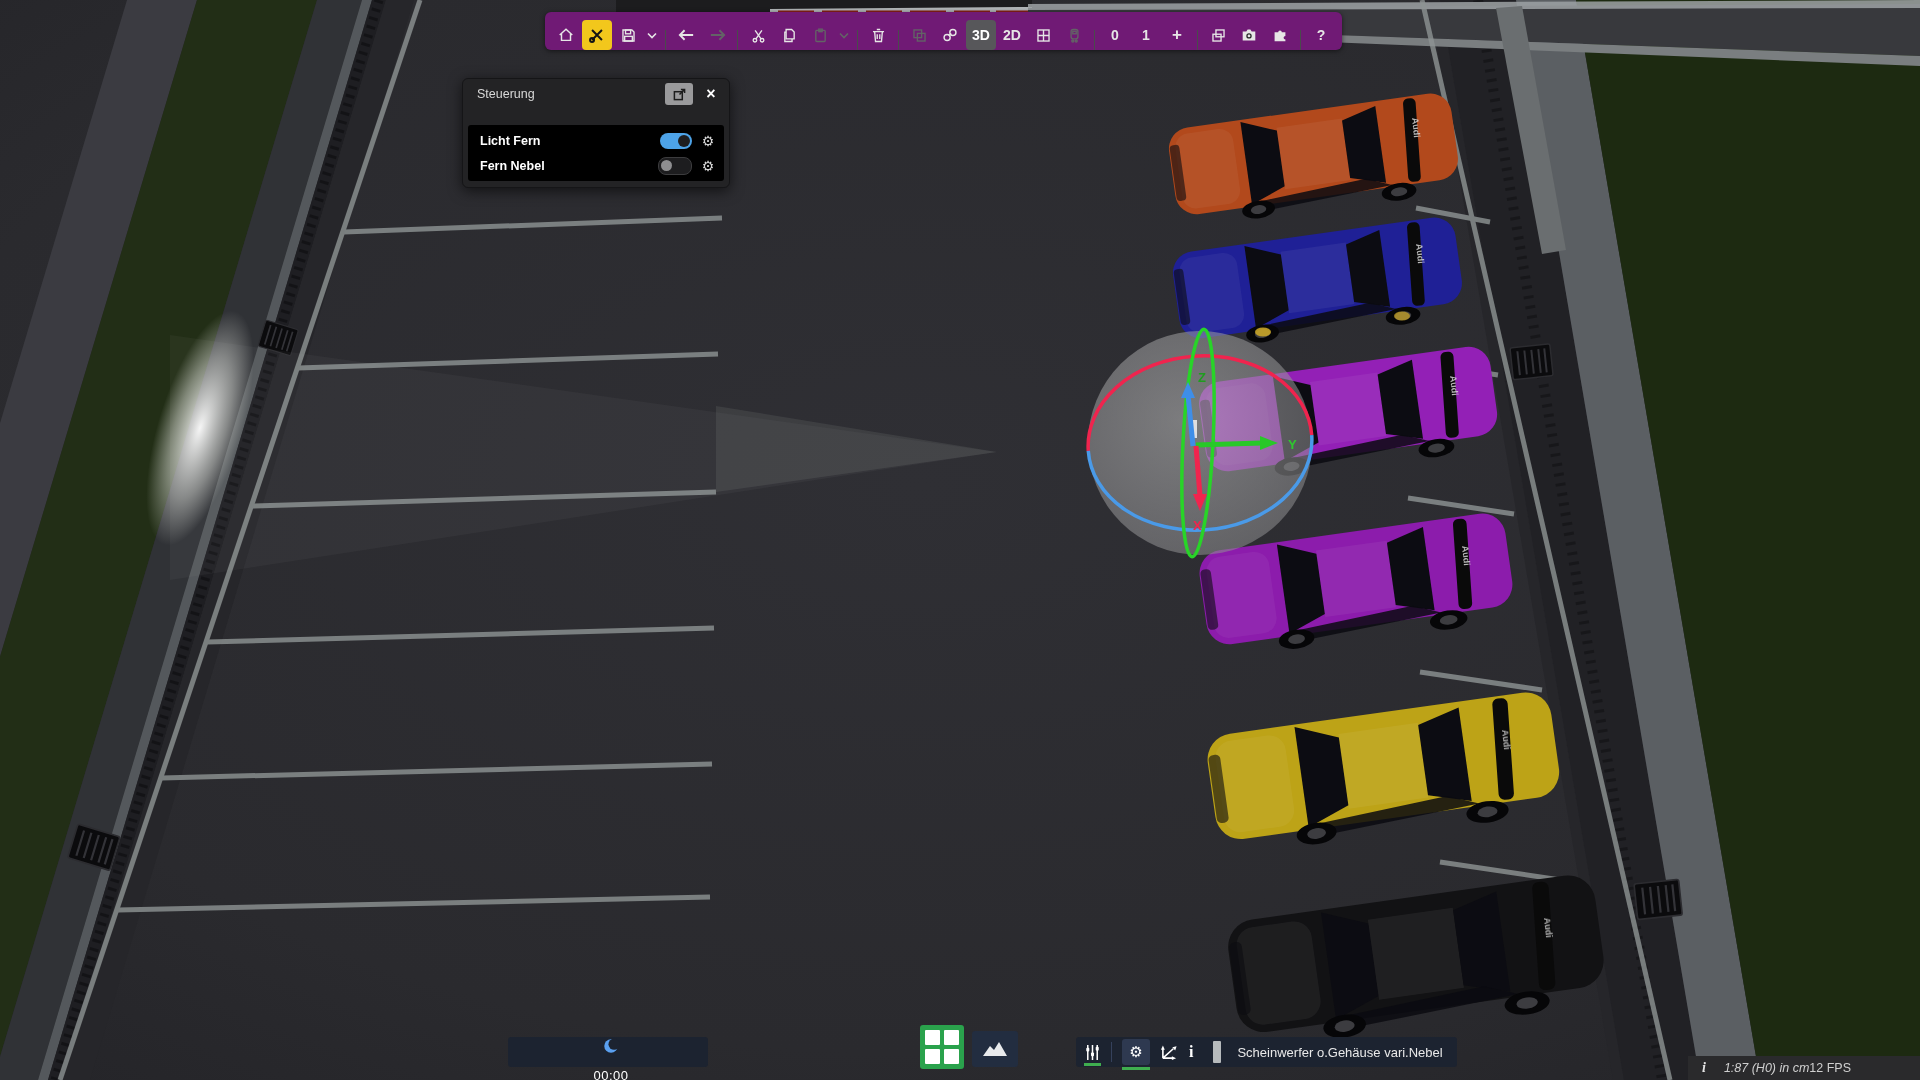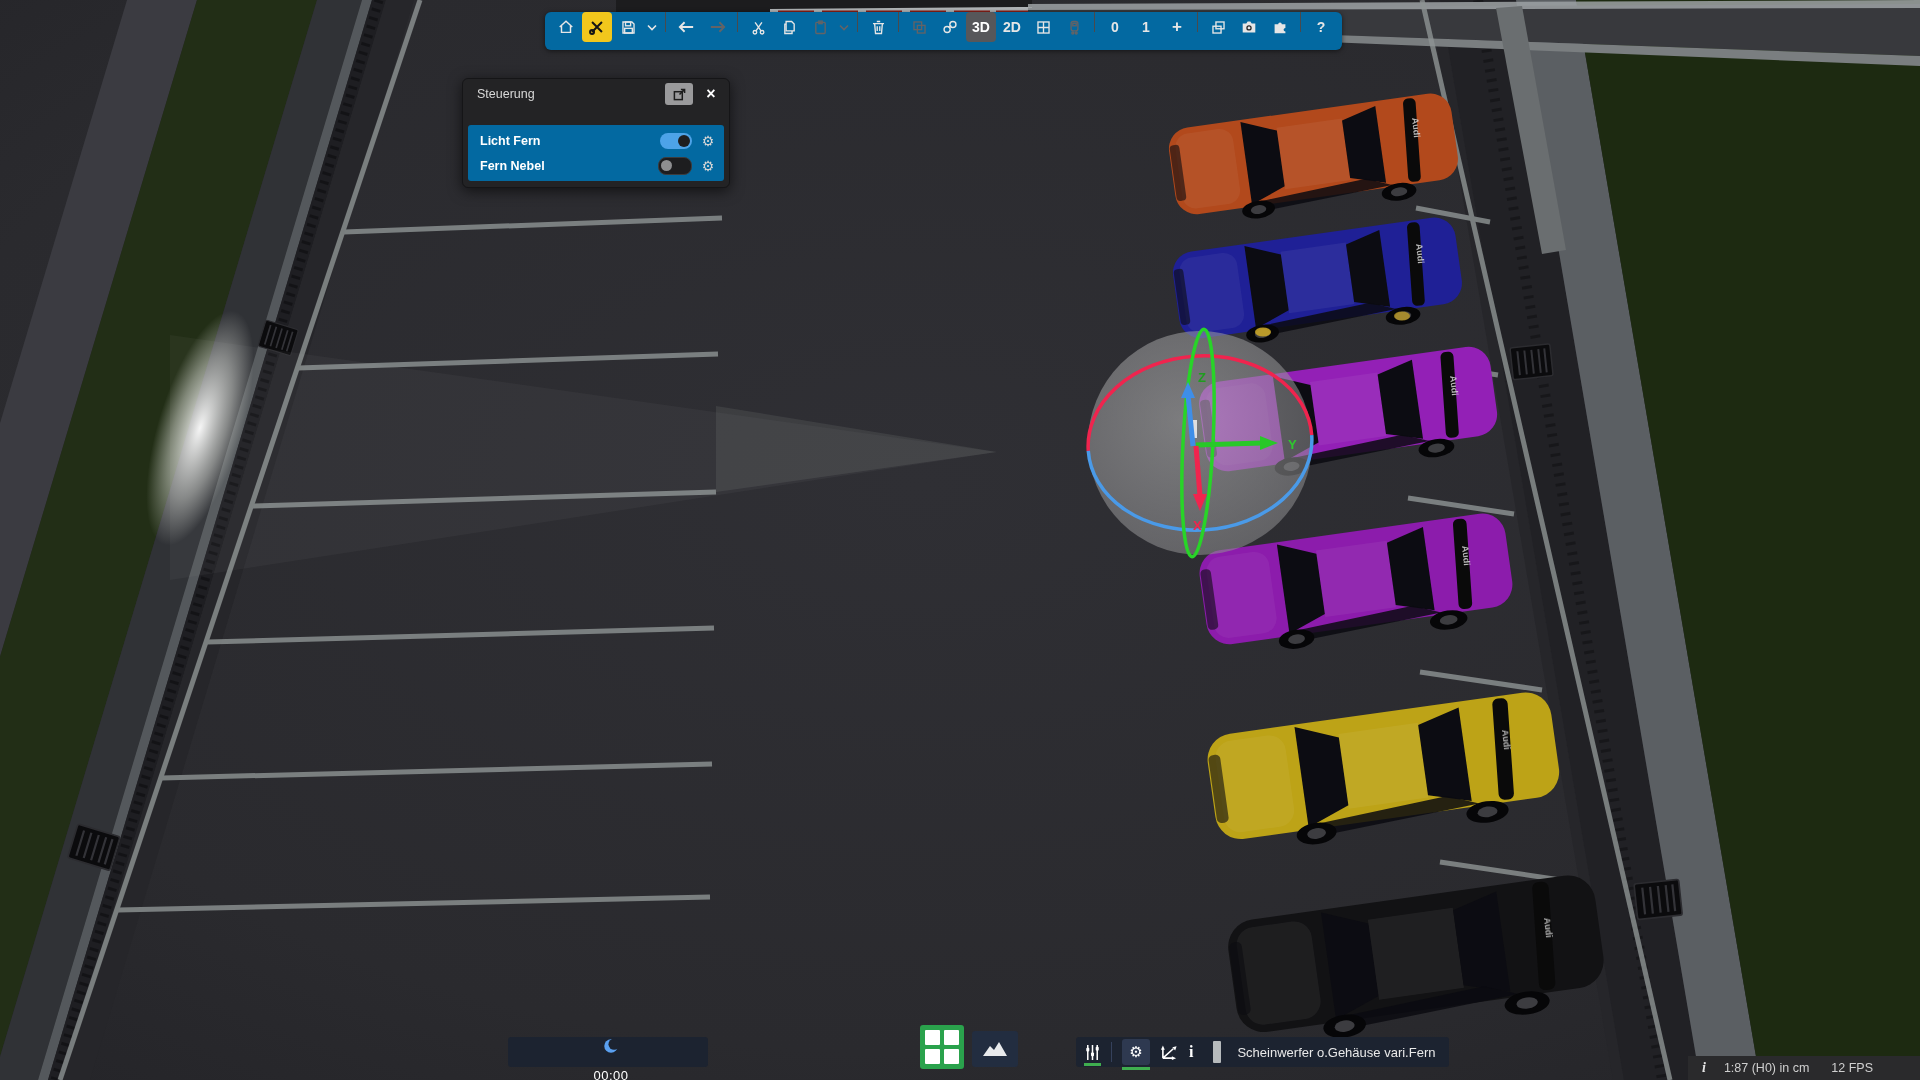--- a/index.html
+++ b/index.html
@@ -3,41 +3,41 @@
 <meta charset="utf-8">
 <style>
   html,body{margin:0;padding:0;background:#000;}
   .stage{position:relative;width:1920px;height:1080px;overflow:hidden;
          background:#28282c;font-family:"Liberation Sans",sans-serif;
          -webkit-font-smoothing:antialiased;}
   .abs{position:absolute;}
   svg{display:block;}
 
   
-  .toolbar{position:absolute;left:545px;top:12px;height:38px;display:flex;align-items:flex-start;
-           background:#0369a1;border-radius:6px;padding:0 6px;gap:1px;
+  .toolbar{position:absolute;left:545px;top:12px;height:38px;display:flex;align-items:flex-end;
+           background:#701a75;border-radius:6px;padding:0 6px;gap:1px;
            box-shadow:0 1px 5px rgba(0,0,0,.55);z-index:40;}
   .tbtn{width:30px;height:30px;display:flex;align-items:center;justify-content:center;
         border-radius:4px;color:#e6e6e6;font-size:14px;font-weight:bold;cursor:default;}
   .tbtn svg{stroke:currentColor;fill:none;stroke-width:1.6;}
   .tbtn.fillicon svg{fill:currentColor;stroke:none;}
   .t-disabled{color:#636366;}
   .t-yellow{background:#f2c71c;color:#141414;}
   .t-active{background:#57575a;color:#fff;}
   .tsep{width:1px;height:20px;background:#4a4a4c;margin:0 4px;}
 
   
   .panel{position:absolute;left:462px;top:78px;width:266px;background:#232325;
          border-radius:6px;border:1px solid #151517;box-shadow:0 3px 14px rgba(0,0,0,.6);z-index:40;}
   .panel-head{height:30px;display:flex;align-items:center;padding:0 8px 16px 14px;}
   .panel-title{flex:1;color:#d8d8d8;font-size:12.5px;}
   .popout-btn{width:28px;height:22px;background:#9a9a9c;border-radius:3px;display:flex;
               align-items:center;justify-content:center;margin-right:8px;}
   .close-btn{color:#fff;font-size:16px;font-weight:bold;width:20px;text-align:center;line-height:20px;}
-  .panel-body{margin:0 5px 6px 5px;background:#0369a1;border-radius:3px;padding:3px 0;}
+  .panel-body{margin:0 5px 6px 5px;background:#000000;border-radius:3px;padding:3px 0;}
   .prow{height:25px;display:flex;align-items:center;padding:0 8px 0 12px;}
   .prow-label{flex:1;color:#fff;font-size:12.5px;font-weight:bold;}
   .toggle{width:32px;height:16px;border-radius:8px;position:relative;margin-right:8px;}
   .toggle.on{background:#4da3e8;}
   .toggle.on .knob{position:absolute;right:2px;top:2px;width:12px;height:12px;border-radius:50%;background:#1e1e20;}
   .toggle.off{background:#1d1d1f;border:1px solid #3c3c3e;}
   .toggle.off .knob{position:absolute;left:2px;top:2px;width:11px;height:11px;border-radius:50%;background:#8e8e90;}
   .gear{color:#d6d6d6;font-size:14px;width:16px;text-align:center;}
 
   
@@ -59,21 +59,21 @@
             gap:4px;align-content:center;justify-content:center;z-index:41;}
   .grid-btn div{background:#fff;border-radius:1px;}
   .mtn-btn{position:absolute;left:972px;top:1031px;width:46px;height:36px;background:#222d40;
            border-radius:3px;display:flex;align-items:center;justify-content:center;z-index:40;}
 
   
   .statusbar{position:absolute;left:1688px;top:1056px;width:232px;height:24px;background:#2a2a2c;
              display:flex;align-items:center;color:#cfcfcf;font-size:12.5px;z-index:40;}
   .statusbar .i{font-family:"Liberation Serif",serif;font-weight:bold;font-style:italic;
                 font-size:14px;color:#e4e4e4;margin:0 18px 0 14px;}
-  .statusbar .sc{margin-right:22px;}
+  .statusbar .sc{font-style:italic;}
 </style>
 </head>
 <body>
 
 <div class="stage">
 
   <svg class="abs" style="left:0;top:0;z-index:1" width="1920" height="1080" viewBox="0 0 1920 1080">
     <defs>
       <radialGradient id="lotG" cx="48%" cy="45%" r="75%">
         <stop offset="0%" stop-color="#2f2f34"></stop>
@@ -465,21 +465,21 @@
     <span class="bicon">
       <svg width="19" height="17" viewBox="0 0 20 18" fill="none" stroke="#fff" stroke-width="1.7">
         <path d="M3,15 V5 M3,15 H13 M3,15 L14,5"></path>
           <polygon points="3,1.5 1,6 5,6" fill="#fff" stroke="none"></polygon>
         <polygon points="17,15 12.5,13 12.5,17" fill="#fff" stroke="none"></polygon>
           <polygon points="17.5,2.5 13,3.5 16,7" fill="#fff" stroke="none"></polygon>
       </svg>
     </span>
     <span class="bicon" style="font-family:'Liberation Serif',serif;font-weight:bold;font-size:16px;color:#fff">i</span>
     <span class="handle"></span>
-    <span class="sel-label">Scheinwerfer o.Gehäuse vari.Fern</span>
+    <span class="sel-label">Scheinwerfer o.Gehäuse vari.Nebel</span>
   </div>
 
   <div class="statusbar">
     <span class="i">i</span>
     <span class="sc">1:87 (H0) in cm</span>
     <span>12 FPS</span>
   </div>
 
 </div>
 

